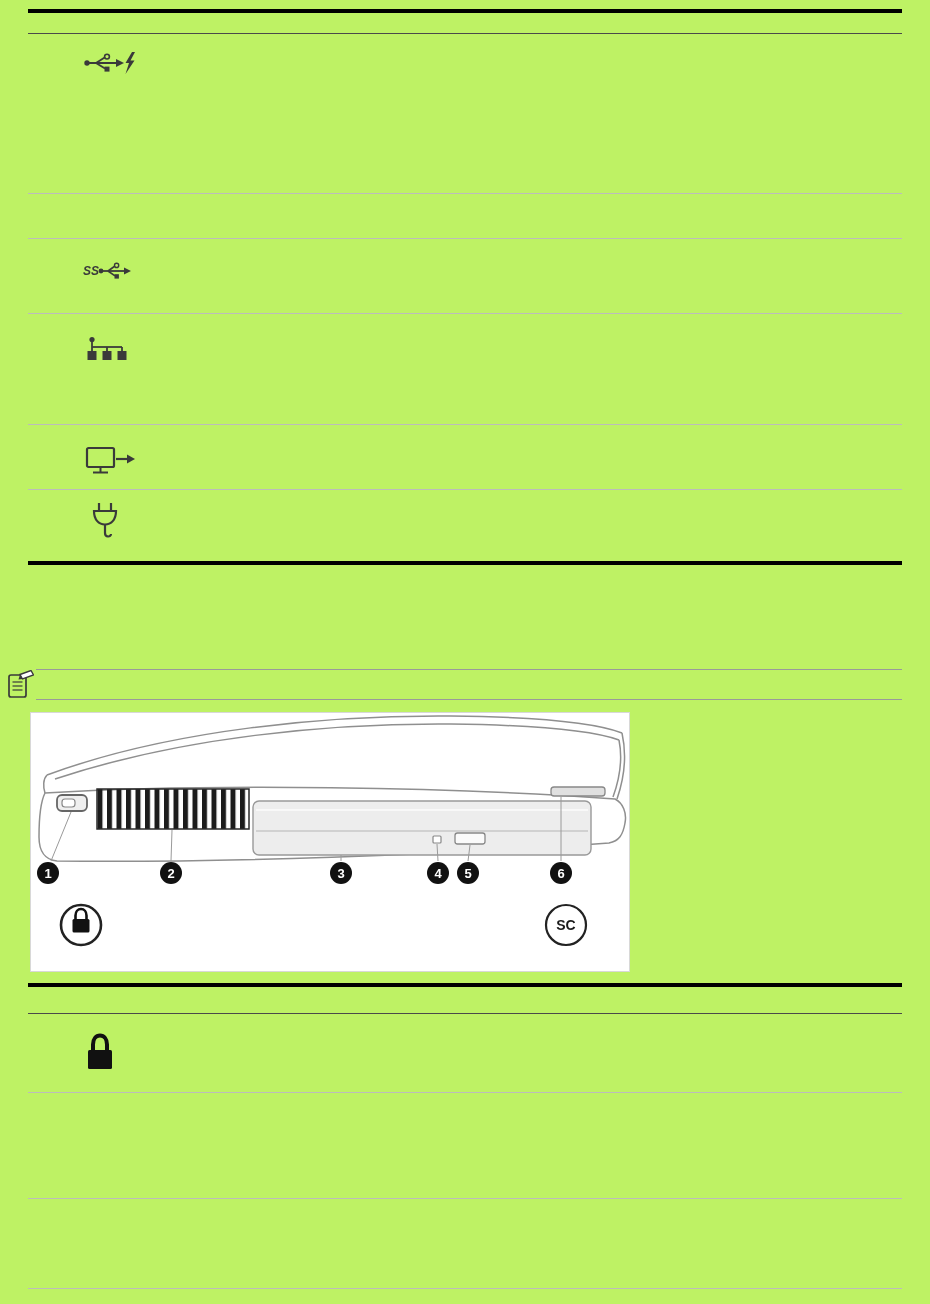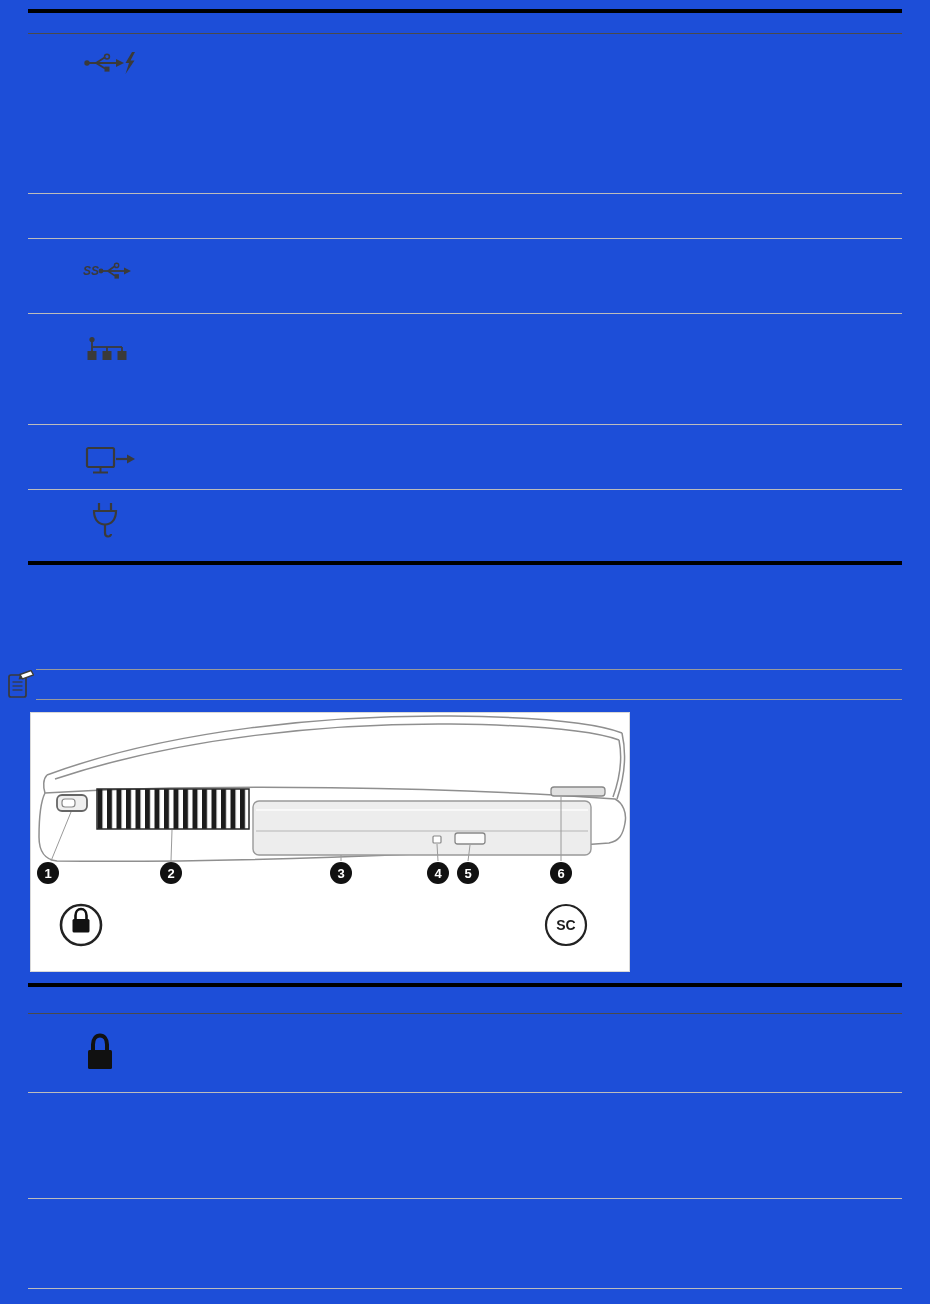--- a/index.html
+++ b/index.html
@@ -1,16 +1,16 @@
 <!DOCTYPE html>
 <html><head>
 <meta charset="utf-8">
 <style>
   html,body{margin:0;padding:0;background:#ffffff;}
-  #page{position:relative;width:930px;height:1304px;background:#1d4ed8;overflow:hidden;
+  #page{position:relative;width:930px;height:1304px;background:#bef264;overflow:hidden;
         font-family:"Liberation Sans", sans-serif;}
   .rule{position:absolute;left:28px;width:874px;}
   .rule.heavy{height:4px;background:#000000;}
   .rule.medium{height:1px;background:#4a4a4a;}
   .rule.light{height:1px;background:#bcbcbc;}
   .rule.note-line{left:36px;width:866px;height:1px;background:#9a9a9a;}
   .port-icon{position:absolute;}
   .port-icon svg{display:block;}
   #illustration-frame{position:absolute;left:30px;top:712px;width:598px;height:258px;
         border:1px solid #d8d8d8;background:#ffffff;box-sizing:content-box;}

